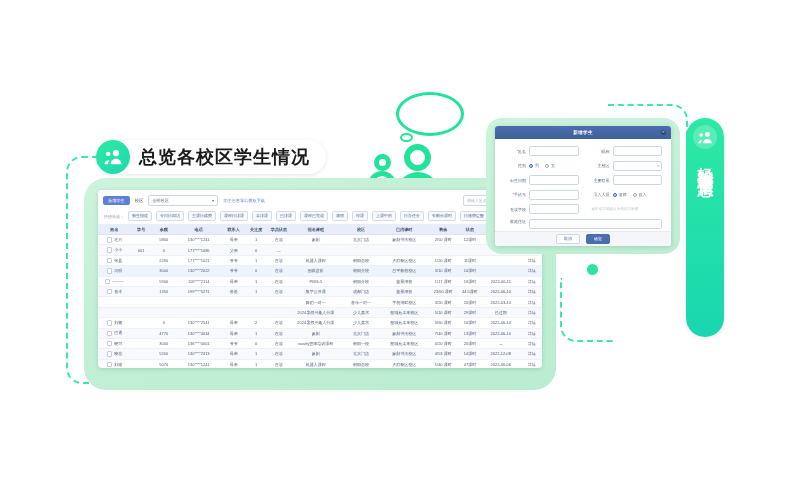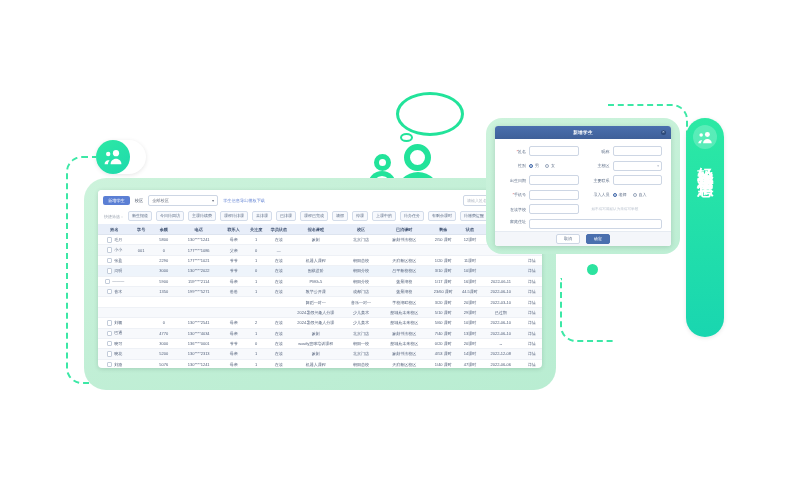--- a/index.html
+++ b/index.html
@@ -629,20 +629,21 @@
 
   <div class="pill-h">
     <div class="badge">
       <svg class="mini-people" width="20" height="16" viewBox="0 0 20 16" aria-hidden="true">
         <circle cx="13" cy="4.2" r="3.1" fill="#ffffff"></circle>
         <path d="M7.6 15.2c0-3.1 2.4-5.4 5.4-5.4s5.4 2.3 5.4 5.4z" fill="#ffffff"></path>
         <circle cx="5.2" cy="5" r="2.2" fill="#ffffff"></circle>
         <path d="M1.6 15.2c0-2.2 1.6-3.9 3.6-3.9 .5 0 1 .1 1.4.3-1 .9-1.6 2.2-1.6 3.6z" fill="#ffffff"></path>
       </svg>
     </div>
+    <div class="txt">总览各校区学生情况</div>
   </div>
 
   <div class="pill-v">
     <div class="badge">
       <svg class="mini-people" width="16" height="13" viewBox="0 0 20 16" aria-hidden="true">
         <circle cx="13" cy="4.2" r="3.1" fill="#ffffff"></circle>
         <path d="M7.6 15.2c0-3.1 2.4-5.4 5.4-5.4s5.4 2.3 5.4 5.4z" fill="#ffffff"></path>
         <circle cx="5.2" cy="5" r="2.2" fill="#ffffff"></circle>
         <path d="M1.6 15.2c0-2.2 1.6-3.9 3.6-3.9 .5 0 1 .1 1.4.3-1 .9-1.6 2.2-1.6 3.6z" fill="#ffffff"></path>
       </svg>

